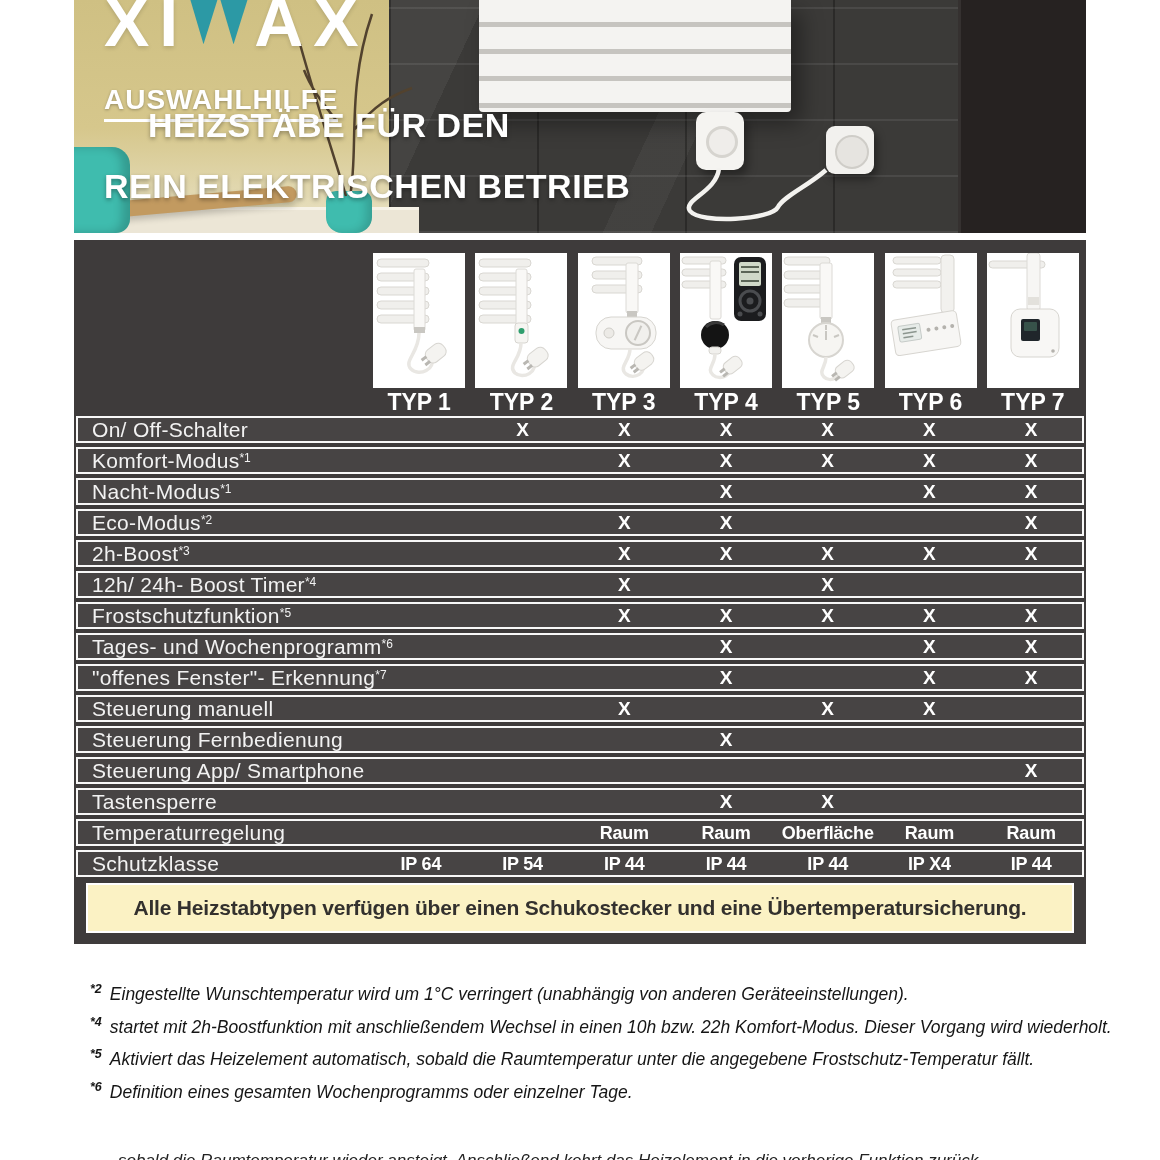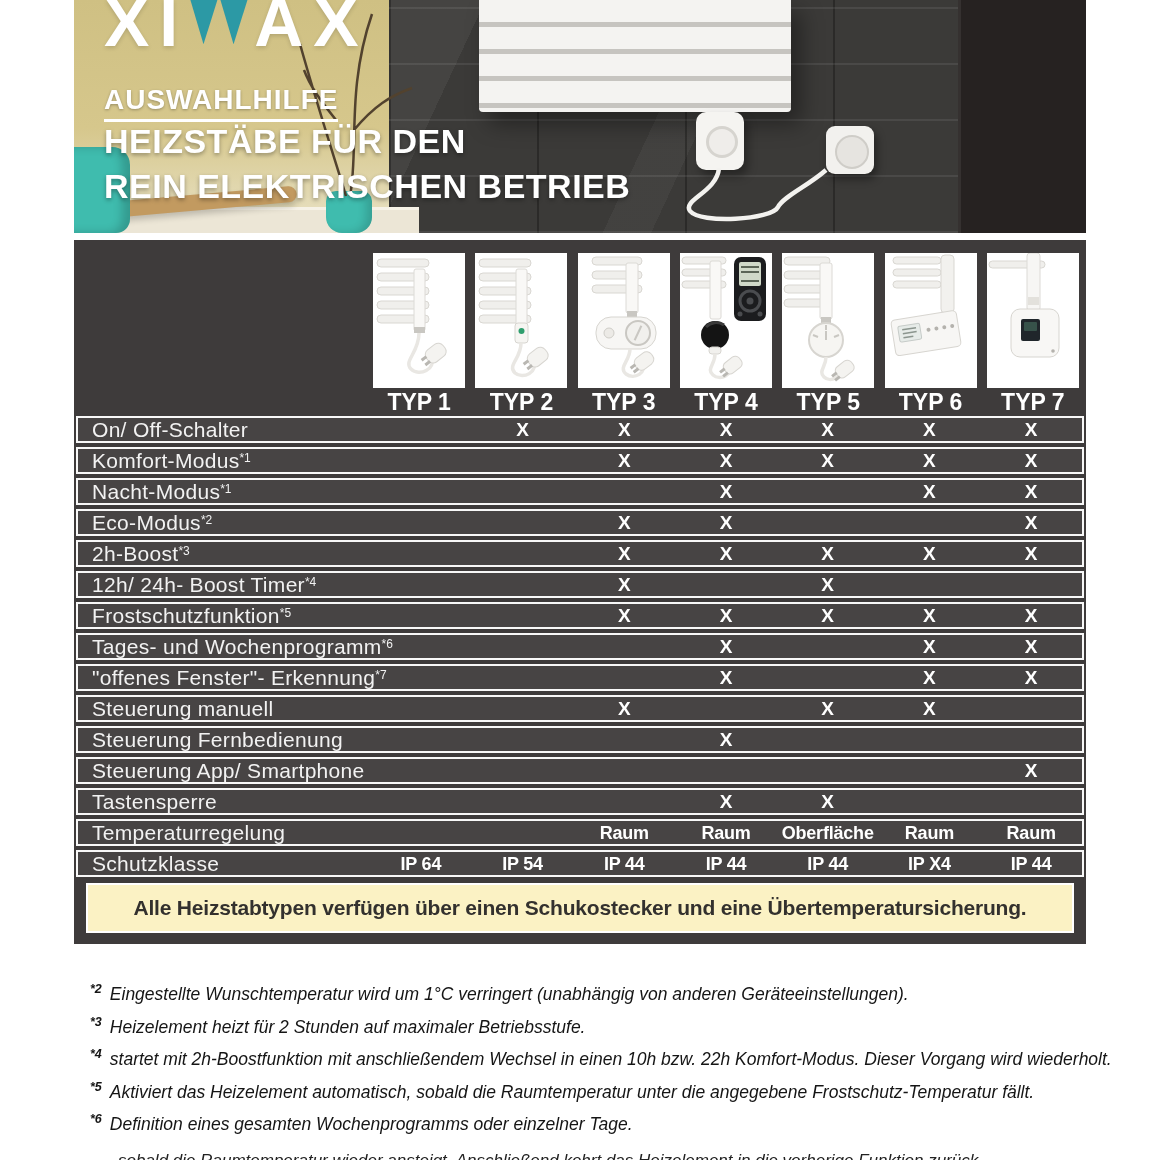--- a/index.html
+++ b/index.html
@@ -43,21 +43,21 @@
   .hero-art{position:absolute;inset:0;width:100%;height:100%;pointer-events:none;}
 
   .logo{position:absolute;left:30px;top:-12px;display:flex;align-items:flex-start;
     color:#fff;font-weight:bold;font-size:68px;letter-spacing:10px;line-height:1;
     text-shadow:0 2px 4px rgba(0,0,0,.15);}
   .logo-m{width:62px;height:56px;margin:2px 4px 0 0;flex:none;}
   .eyebrow{position:absolute;left:30px;top:84px;color:#fff;font-weight:bold;font-size:28px;letter-spacing:1px;
     border-bottom:3px solid #fff;padding-bottom:3px;text-shadow:0 1px 3px rgba(0,0,0,.3);}
   .h-title{position:absolute;left:30px;color:#fff;font-weight:bold;font-size:34px;letter-spacing:.5px;
     text-shadow:0 2px 4px rgba(0,0,0,.35);white-space:nowrap;}
-  .h-title.l1{top:122px;} .h-title.l2{top:167px;}
+  .h-title.l1{top:106px;margin-left:44px;} .h-title.l2{top:167px;}
 
   
   .panel{position:absolute;left:74px;top:240px;width:1012px;background:var(--panel-dark);
     padding:13px 2px 11px;}
   .grid7{display:grid;grid-template-columns:292px repeat(7,1fr);align-items:center;}
   .pstrip .pcell{display:flex;justify-content:center;}
   .pbox{width:92px;height:135px;background:#fff;}
   .typlabels{height:28px;}
   .typlabel{color:#fff;font-weight:bold;font-size:23px;text-align:center;}
 
@@ -444,20 +444,19 @@
         </div>
       </div>
 
     <div class="banner">
       <span>Alle Heizstabtypen verfügen über einen Schukostecker und eine Übertemperatursicherung.</span>
     </div>
   </section>
 
   <section class="footnotes" id="footnotes">
       <div class="fn"><sup class="fnsup">*2</sup><span>Eingestellte Wunschtemperatur wird um 1°C verringert (unabhängig von anderen Geräteeinstellungen).</span></div>
-      <div class="fn"><sup class="fnsup">*3</sup><span>Heizelement heizt für 2 Stunden auf maximaler Betriebsstufe.</span></div>
       <div class="fn"><sup class="fnsup">*4</sup><span>startet mit 2h-Boostfunktion mit anschließendem Wechsel in einen 10h bzw. 22h Komfort-Modus. Dieser Vorgang wird wiederholt.</span></div>
       <div class="fn"><sup class="fnsup">*5</sup><span>Aktiviert das Heizelement automatisch, sobald die Raumtemperatur unter die angegebene Frostschutz-Temperatur fällt.</span></div>
       <div class="fn"><sup class="fnsup">*6</sup><span>Definition eines gesamten Wochenprogramms oder einzelner Tage.</span></div>
     </section>
   <div class="clipped">sobald die Raumtemperatur wieder ansteigt. Anschließend kehrt das Heizelement in die vorherige Funktion zurück.</div>
 
 </div>
 
 </body></html>

